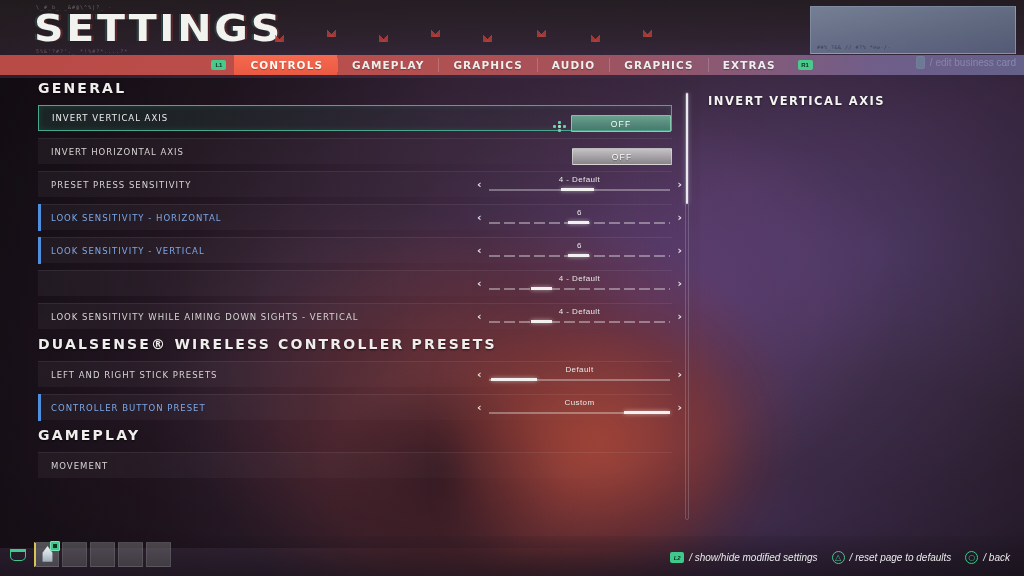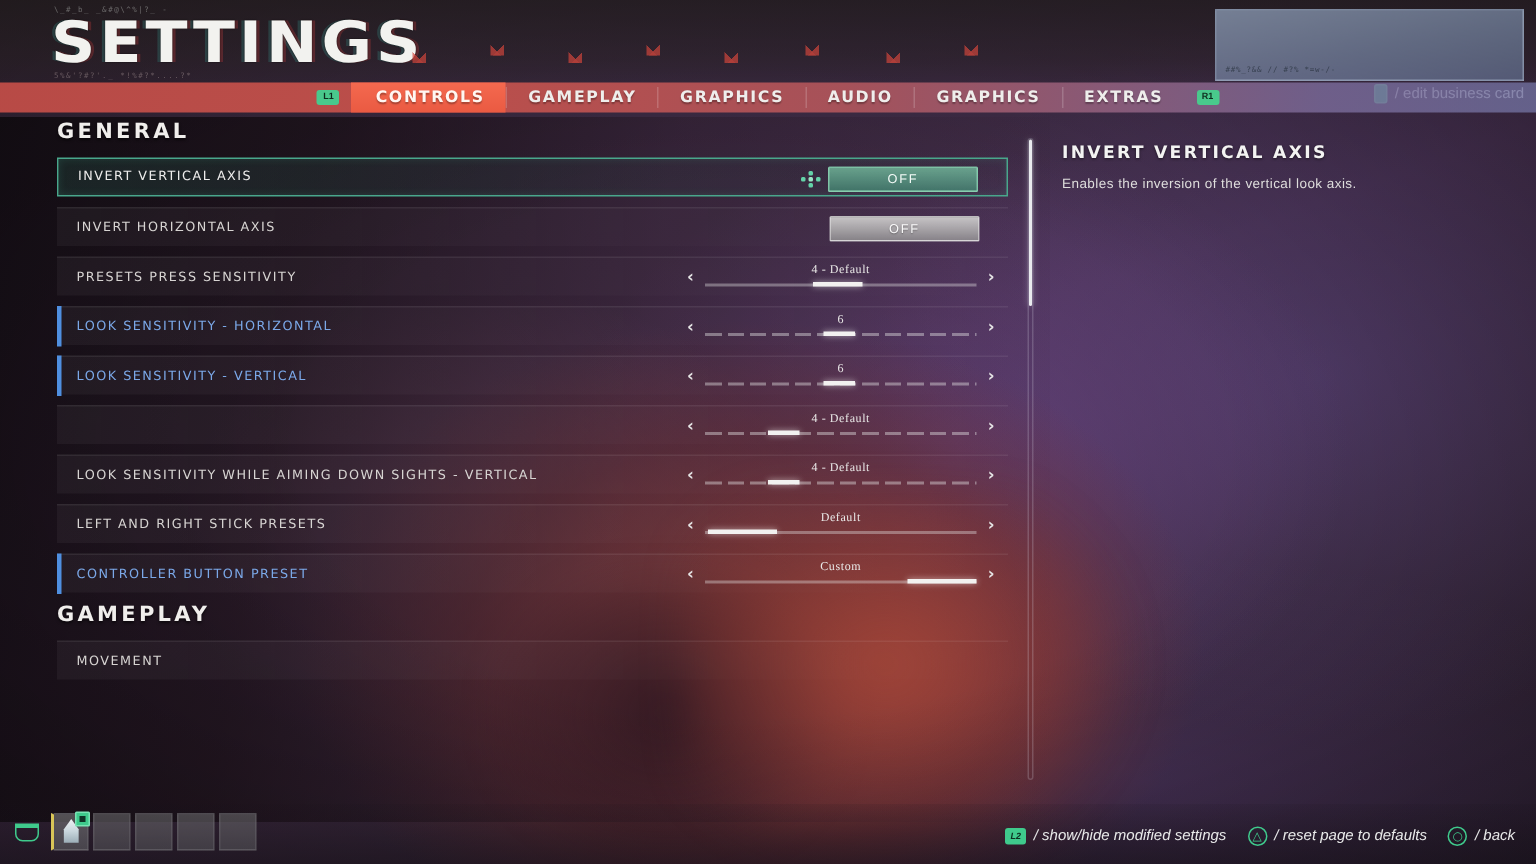--- a/index.html
+++ b/index.html
@@ -193,22 +193,22 @@
   }
   .row.selected {
     border: 1px solid #49a78c;
     background: linear-gradient(90deg, rgba(40,90,78,.30) 0%, rgba(35,70,66,.16) 60%, rgba(30,60,60,.06) 100%);
     box-shadow: 0 0 6px rgba(70,170,140,.20) inset;
   }
   .row.selected .row-label { color: #edeceb; }
 
   
   .ctrl {
-    position: absolute; right: 19px; top: 0;
-    height: 26px; display: flex; align-items: center;
+    position: absolute; right: 0; top: 0;
+    height: 26px; display: flex; align-items: flex-end;
   }
   .dpad-icon {
     width: 13px; height: 11px; margin-right: 5px;
     position: relative;
   }
   .dpad-icon i {
     position: absolute; width: 3px; height: 3px; background: #63d3a8; border-radius: 1px;
   }
   .dpad-icon i.l { left: 0; top: 4px; }
   .dpad-icon i.r { right: 0; top: 4px; }
@@ -246,21 +246,21 @@
     font-family: "DejaVu Sans", sans-serif;
     font-size: 11px; font-weight: 700;
     color: #e6e6e6;
     line-height: 13px;
   }
   .arrow.left { left: -10px; }
   .arrow.right { right: -10px; }
   .slider-value {
     position: absolute; left: 0; right: 0; top: 3px;
     text-align: center;
-    font-family: Liberation Serif, serif;
+    font-family: Liberation Sans, sans-serif;
     font-size: 8px; letter-spacing: .4px;
     color: #e9e8e7;
   }
   .track {
     position: absolute; left: 2px; right: 2px; top: 17px; height: 1.5px;
     background: rgba(230,230,230,.38);
   }
   .track.segmented {
     background: repeating-linear-gradient(90deg,
       rgba(230,230,230,.42) 0px, rgba(230,230,230,.42) 11px,
@@ -444,21 +444,21 @@
         </div>
         <div class="row">
           <div class="row-label">INVERT HORIZONTAL AXIS</div>
           <div class="ctrl">
             <div class="toggle plain">OFF</div>
           </div>
         </div>
       </div>
       <div class="section">
         <div class="row">
-          <div class="row-label">PRESETS PRESS SENSITIVITY</div>
+          <div class="row-label">PRESET PRESS SENSITIVITY</div>
           <div class="ctrl">
             <div class="slider">
               <span class="arrow left">‹</span>
               <div class="slider-value">4 - Default</div>
               <div class="track"></div>
               <div class="track-fill" style="left: 40%; width: 18%;"></div>
               <span class="arrow right">›</span>
             </div>
           </div>
         </div>
@@ -504,20 +504,21 @@
               <span class="arrow left">‹</span>
               <div class="slider-value">4 - Default</div>
               <div class="track segmented"></div>
               <div class="track-fill" style="left: 24%; width: 11%;"></div>
               <span class="arrow right">›</span>
             </div>
           </div>
         </div>
       </div>
       <div class="section">
+        <div class="section-title">DUALSENSE® WIRELESS CONTROLLER PRESETS</div>
         <div class="row">
           <div class="row-label">LEFT AND RIGHT STICK PRESETS</div>
           <div class="ctrl">
             <div class="slider">
               <span class="arrow left">‹</span>
               <div class="slider-value">Default</div>
               <div class="track"></div>
               <div class="track-fill" style="left: 2%; width: 25%;"></div>
               <span class="arrow right">›</span>
             </div>
@@ -543,21 +544,20 @@
         </div>
       </div>
     </div>
 
   <div class="scrollbar">
     <div class="scroll-thumb" id="scroll-thumb" style="top: 0%; height: 26%;"></div>
   </div>
 
   <div class="info">
     <div class="info-title">INVERT VERTICAL AXIS</div>
-    <div class="info-desc">Enables the inversion of the vertical look axis.</div>
   </div>
 
   <div class="footer">
     <div class="hotbar" id="hotbar">
         <span class="basket-icon"></span>
         <div class="slot active">
           <span class="slot-item"></span>
           <span class="slot-badge"></span>
         </div>
         <div class="slot"></div>

